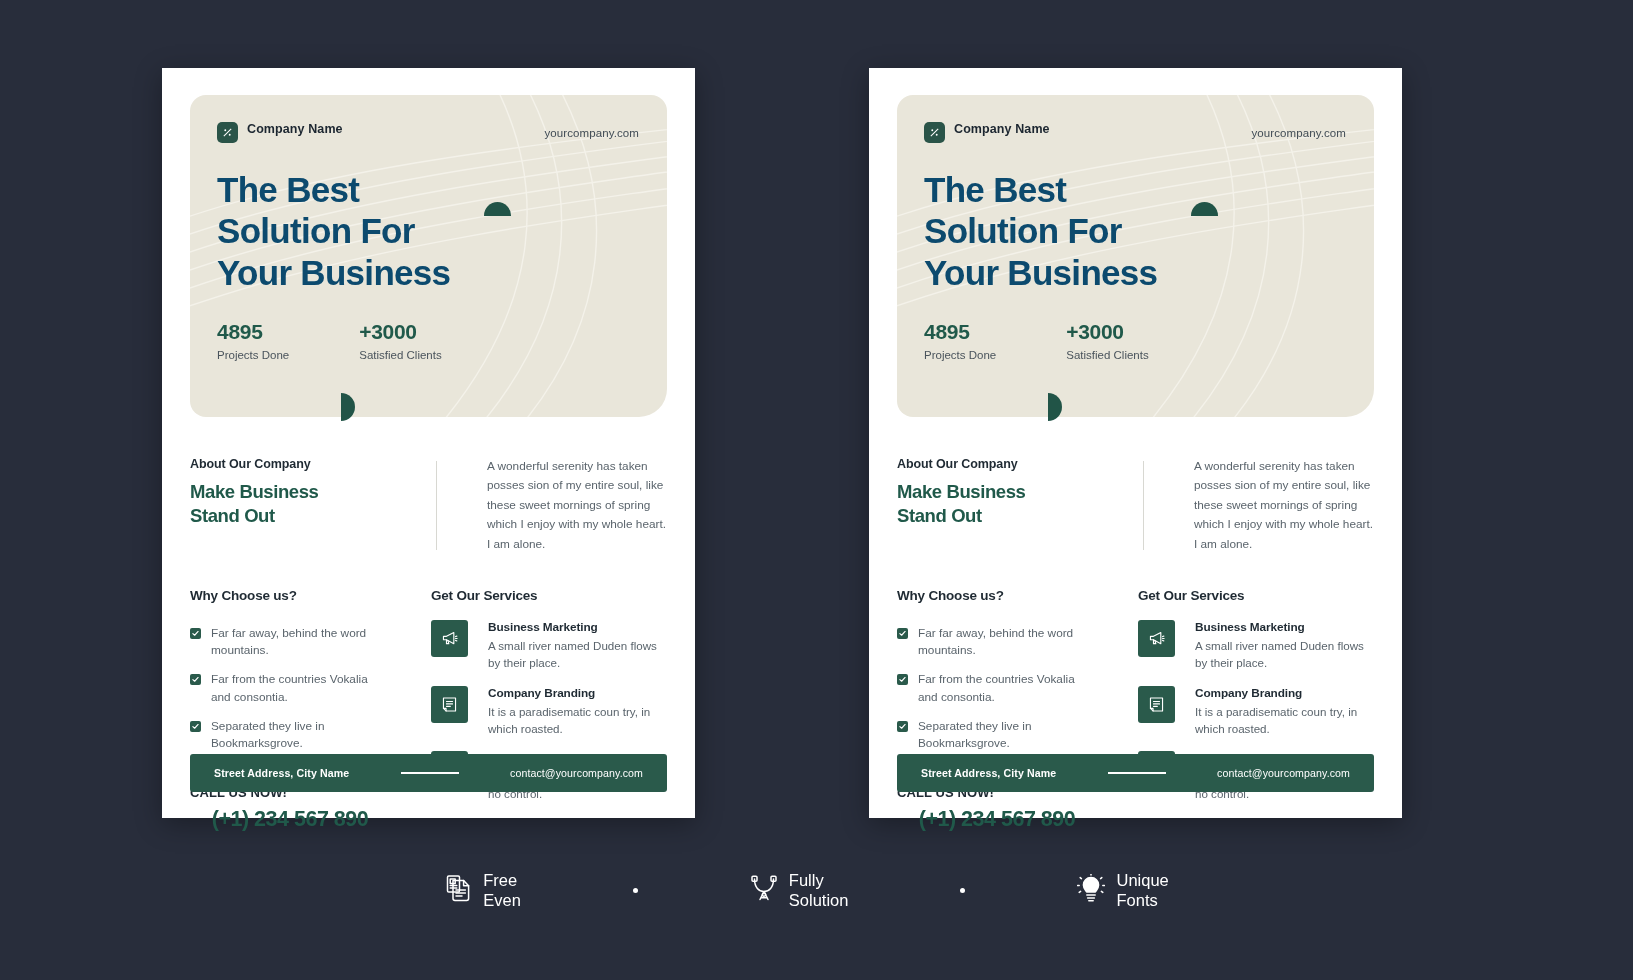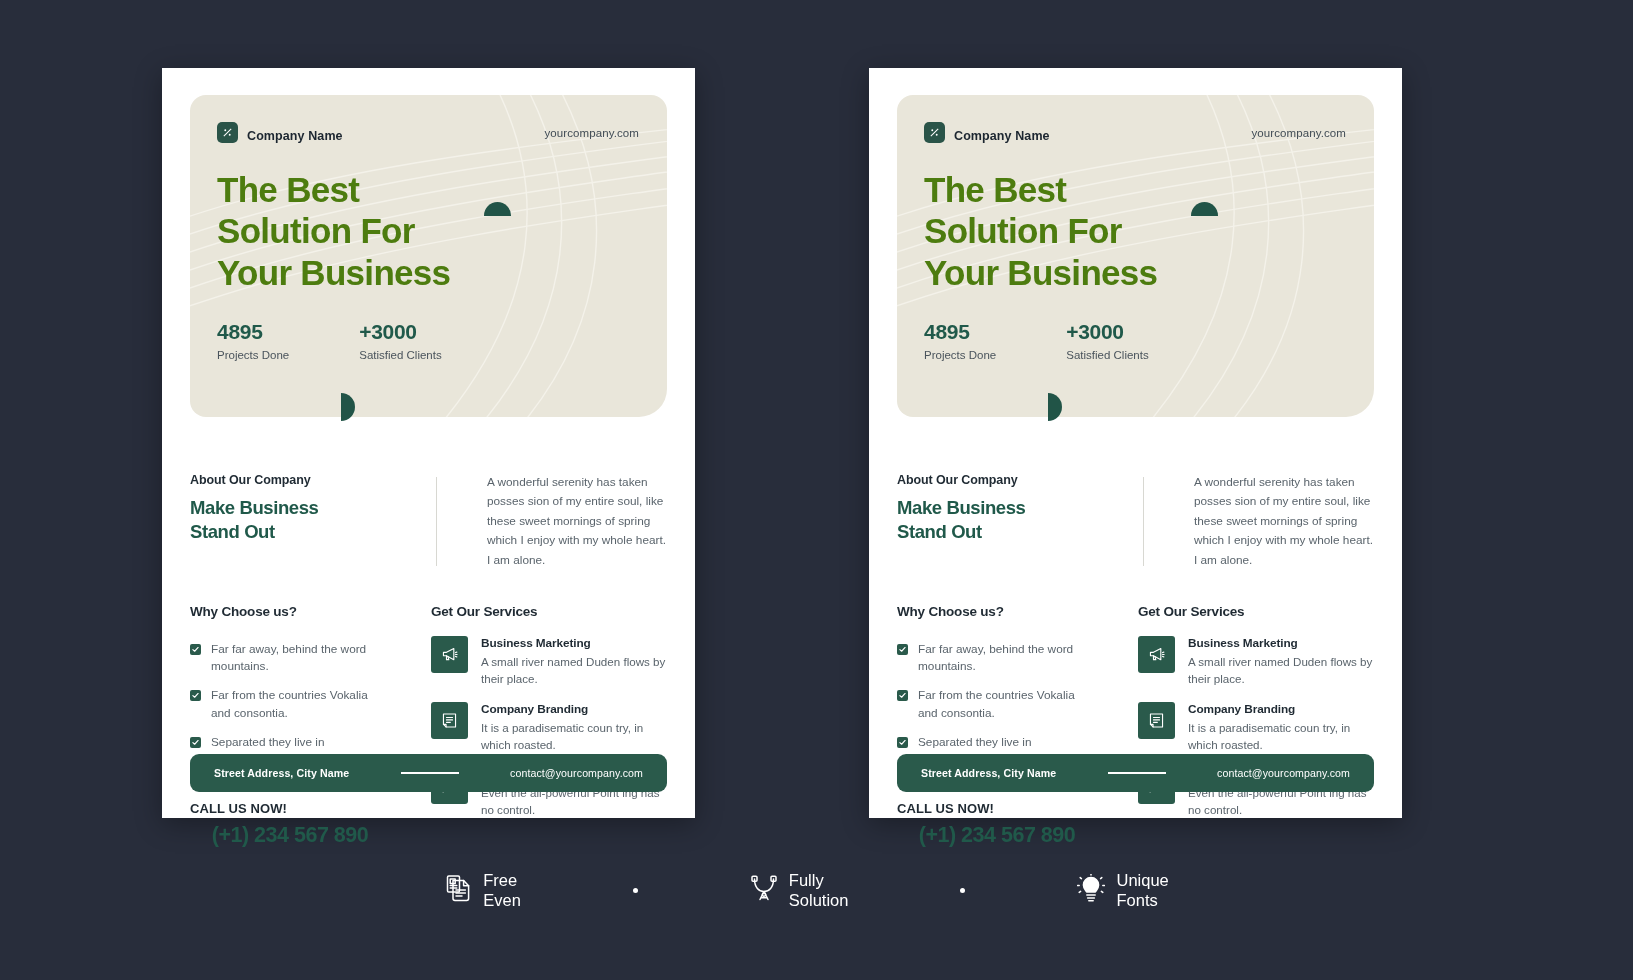--- a/index.html
+++ b/index.html
@@ -59,41 +59,41 @@
     padding: 27px 28px 0 27px;
     height: 100%;
     z-index: 3;
   }
 
   .brandrow {
     display: flex;
     align-items: center;
     justify-content: space-between;
   }
-  .brand { display: flex; align-items: flex-end; gap: 9px; }
+  .brand { display: flex; align-items: flex-start; gap: 9px; }
   .logo-mark {
     width: 21px; height: 21px;
     background: #2a5448;
     border-radius: 5px;
     display: flex; align-items: center; justify-content: center;
   }
   .brand-name {
     font-size: 12.5px; font-weight: 700; color: #1c2630;
     letter-spacing: .1px;
   }
   .site {
     font-size: 11.5px; color: #414c55; letter-spacing: .1px;
   }
 
   .headline {
     margin-top: 26px;
     font-size: 35px;
     line-height: 1.18;
     font-weight: 800;
-    color: #4d7c0f;
+    color: #0c4a6e;
     letter-spacing: -.7px;
   }
   .headline span { display: block; }
 
   .stats { display: flex; gap: 70px; margin-top: 27px; }
   .stat-num {
     font-size: 21px; font-weight: 800; color: #20594a; letter-spacing: -.3px;
   }
   .stat-lbl {
     font-size: 11.5px; color: #4a545c; margin-top: 5px;
@@ -112,21 +112,21 @@
     top: 298px; left: 151px;
     width: 14px; height: 28px;
     background: #215447;
     border-radius: 0 14px 14px 0;
     z-index: 5;
   }
 
   
   .about {
     display: flex;
-    margin-top: 56px;
+    margin-top: 40px;
     padding-left: 0;
     gap: 28px;
   }
   .about-left { width: 218px; padding-right: 18px; }
   .about-div {
     width: 1px; background: #d8d8d2; margin: 4px 0 4px 0;
   }
   .about-right { flex: 1; padding-left: 22px; }
 
   .eyebrow {
@@ -170,41 +170,41 @@
   }
   .call-label {
     font-size: 13px; font-weight: 800; color: #1f2a33; letter-spacing: .1px;
   }
   .call-phone {
     margin-top: 7px;
     font-size: 21.5px; font-weight: 800; color: #20594a; letter-spacing: -.5px; text-align: center;
   }
 
   .services { margin-top: 17px; }
-  .service { display: flex; gap: 13px; margin-bottom: 14px; justify-content: space-between; }
+  .service { display: flex; gap: 20px; margin-bottom: 14px; justify-content: space-between; }
   .svc-icon {
     width: 37px; height: 37px; flex: 0 0 37px;
     background: #2a5a4b; border-radius: 3px;
     display: flex; align-items: center; justify-content: center;
   }
   .svc-title {
     font-size: 11.8px; font-weight: 700; color: #1f2a33; letter-spacing: -.1px;
   }
   .svc-desc {
     margin-top: 4px;
     font-size: 11.6px; color: #5a646c; line-height: 1.45;
   }
 
   
   .footbar {
     position: absolute;
     left: 0; right: 0; bottom: 0;
     height: 38px;
     background: #2a5a4b;
-    border-radius: 9px;
+    border-radius: 3px;
     display: flex; align-items: center;
     padding: 0 24px;
     color: #ffffff;
   }
   .foot-addr { font-size: 10.6px; font-weight: 700; letter-spacing: .1px; }
   .foot-rule {
     width: 58px; height: 1.6px; background: #ffffff;
     margin: 0 auto;
   }
   .foot-mail { font-size: 10.6px; letter-spacing: .1px; }

